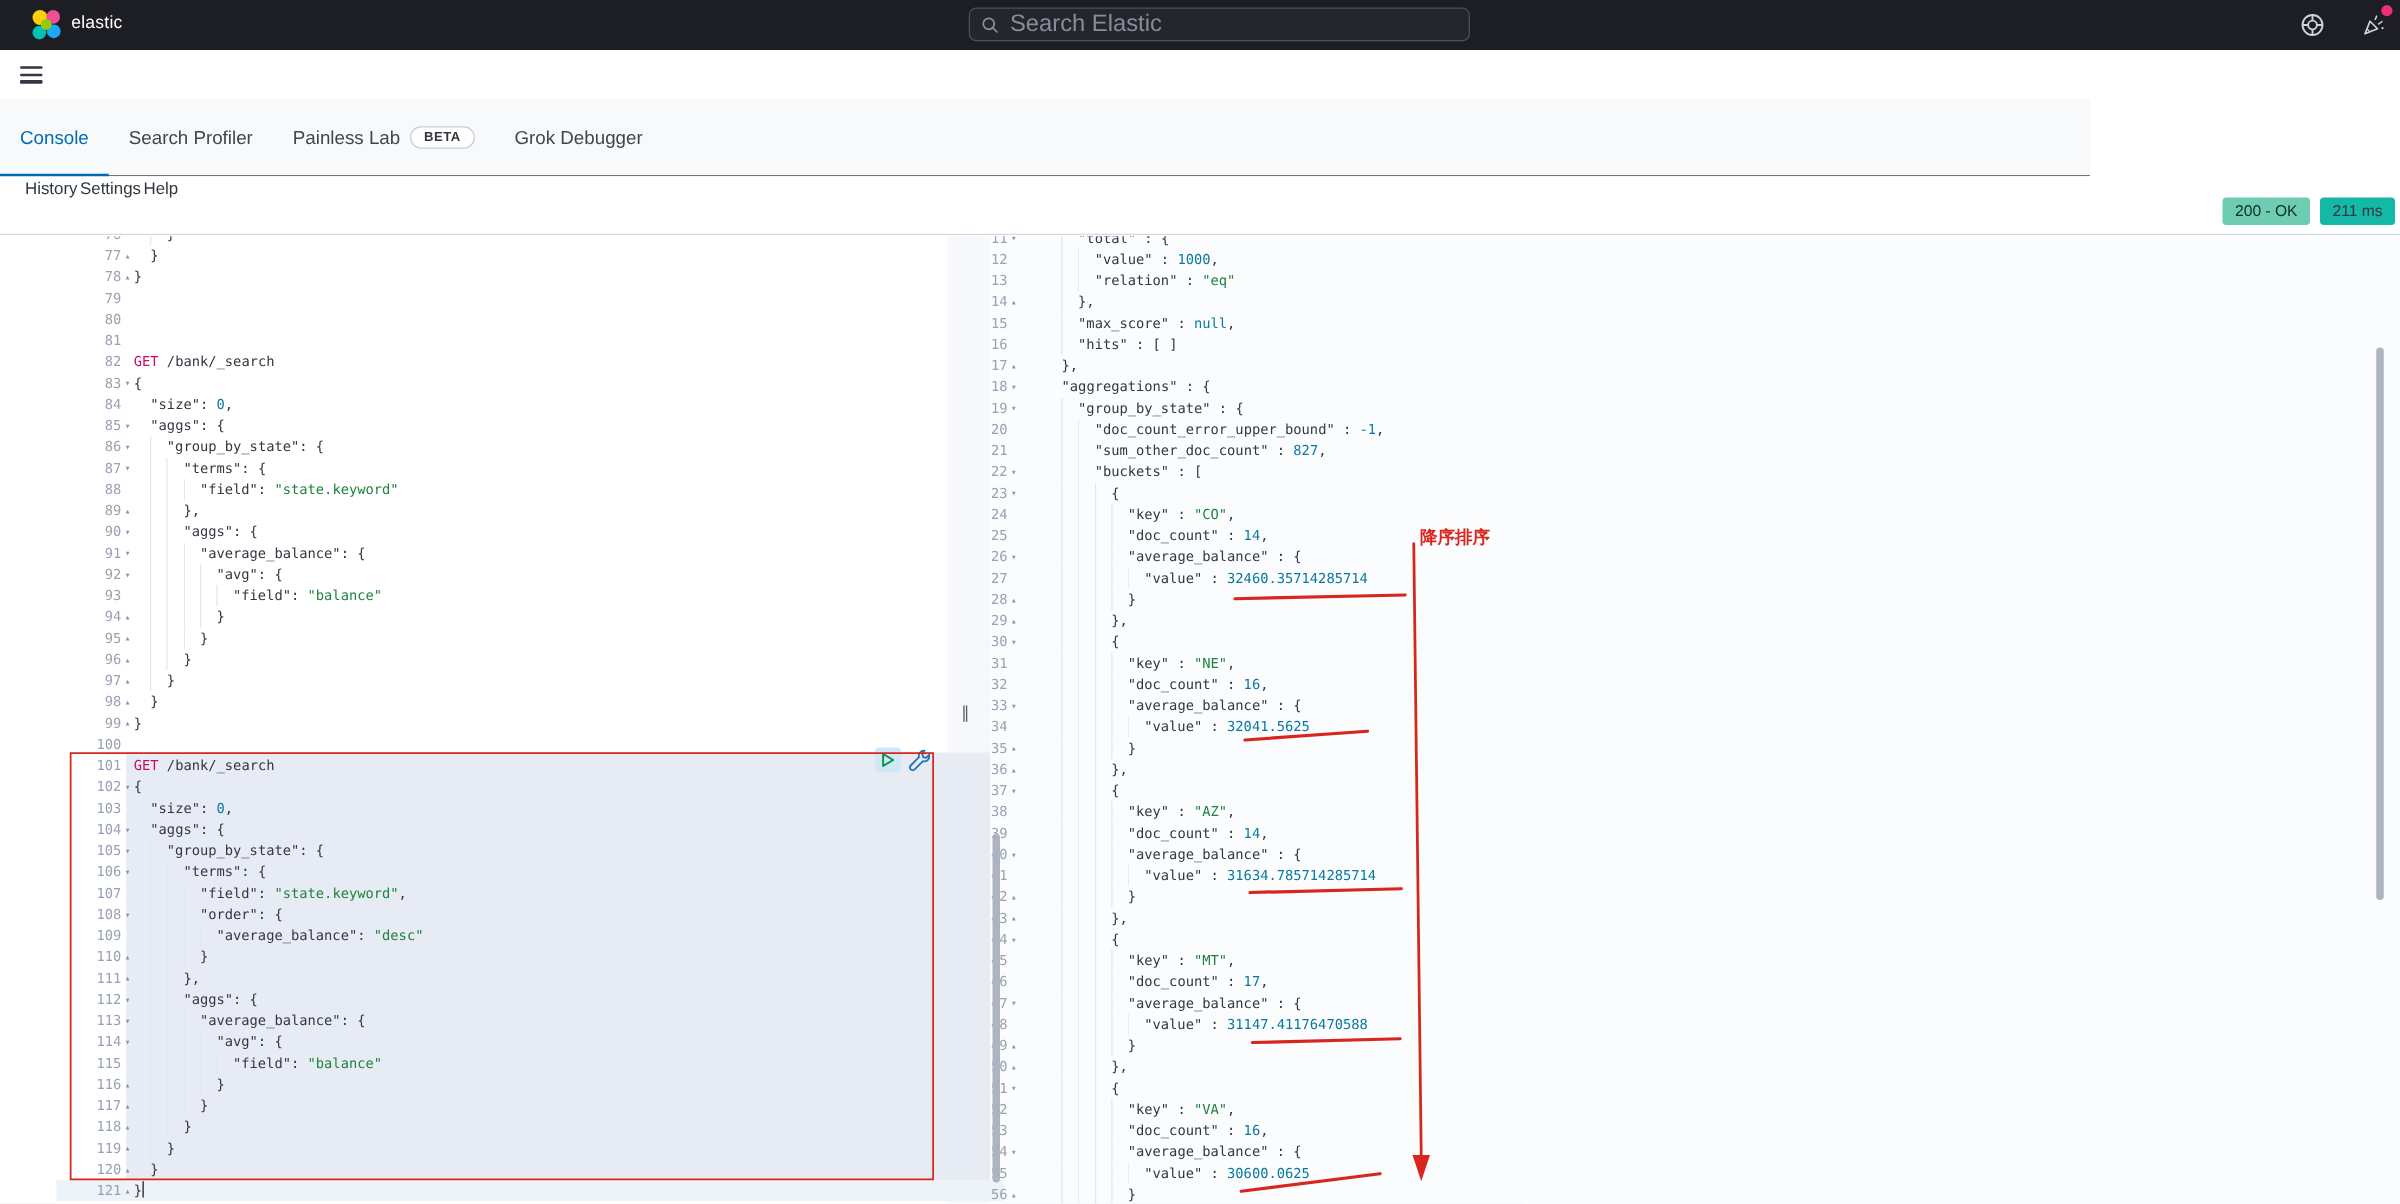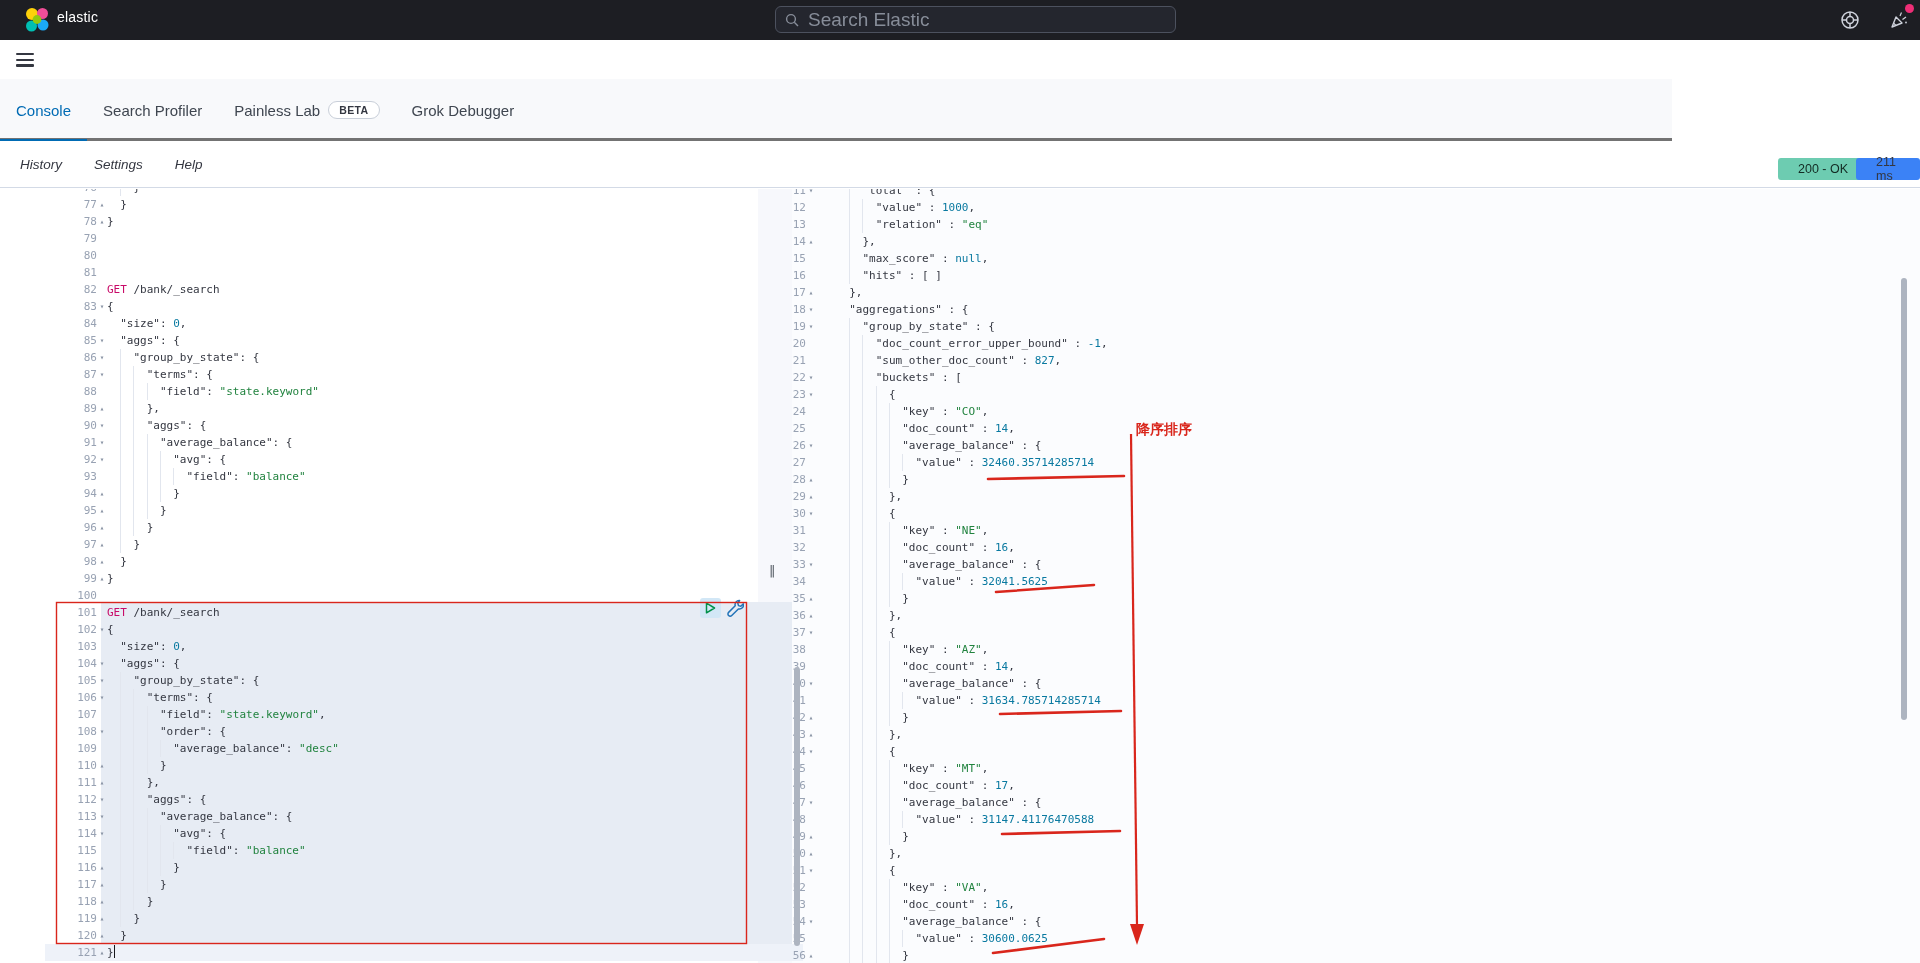--- a/index.html
+++ b/index.html
@@ -22,36 +22,36 @@
   
   .crumbbar{position:absolute;left:0;top:40px;width:1920px;height:39px;background:#fff;}
   .hamb{position:absolute;left:16px;top:13px;width:18px;height:14px;cursor:pointer;}
   .hamb i{display:block;height:2.4px;background:#343741;margin-bottom:3.2px;border-radius:1px;}
   .vsep{position:absolute;top:40px;width:1px;height:39px;background:#d3dae6;}
   .space-badge{position:absolute;left:60px;top:48px;width:23px;height:23px;border-radius:5px;background:#00bfb3;
                color:#fff;font-size:12px;font-weight:bold;display:flex;align-items:center;justify-content:center;cursor:pointer;}
   .crumb{position:absolute;left:107px;top:51px;font-size:14.5px;color:#1a1c21;}
 
   
-  .tabbar{position:absolute;left:0;top:79px;width:1672px;height:62px;background:#f8f9fb;border-bottom:3px solid #737373;box-sizing:border-box;padding-left:24px;}
+  .tabbar{position:absolute;left:0;top:79px;width:1672px;height:62px;background:#f8f9fb;border-bottom:1px solid #737373;box-sizing:border-box;padding-left:24px;}
   .tabs{position:absolute;left:0;top:0;height:62px;display:flex;}
   .tab{padding:0 16px;height:62px;display:flex;align-items:center;gap:8px;font-size:15px;color:#3f4650;cursor:pointer;position:relative;}
   .tab.active{color:#006bb4;}
   .tab.active:after{content:"";position:absolute;left:0;right:0;bottom:-1px;height:3px;background:#006bb4;}
   .beta-pill{border:1px solid #c9cfd9;border-radius:12px;padding:2px 10px;font-size:10.5px;font-weight:bold;
              letter-spacing:.4px;color:#343741;background:#fff;}
 
   
   .ctoolbar{position:absolute;left:0;top:141px;width:1920px;height:47px;background:#fff;border-bottom:1px solid #d3dae6;box-sizing:border-box;}
-  .cmenu{position:absolute;left:20px;top:16px;display:flex;gap:32px;font-style:italic;}
+  .cmenu{position:absolute;left:20px;top:2px;display:flex;gap:2px;}
   .cmenu span{font-size:13.5px;color:#343741;cursor:pointer;}
   .badge{position:absolute;top:158px;height:22px;border-radius:3px;font-size:12.5px;display:flex;align-items:center;
-         padding:0 20px;box-sizing:border-box;}
+         padding:0 10px;box-sizing:border-box;}
   .badge.ok{left:1778px;background:#6dccb1;color:#132b23;font-weight:500;}
-  .badge.ms{left:1856px;background:#3b82f6;color:#343741;}
+  .badge.ms{left:1856px;background:#14b8a6;color:#343741;}
 
   
   .pane{position:absolute;top:189px;bottom:0;overflow:hidden;}
   .pane.left{left:0;width:758px;background:#fff;margin-left:45px;}
   .pane.right{left:792px;width:1128px;background:#fbfcfe;}
   .code{position:relative;z-index:2;}
   .pane.left .code{margin-top:-10px;}
   .pane.right .code{margin-top:-7px;}
   .cl{height:17px;display:flex;white-space:pre;font-family:"DejaVu Sans Mono",monospace;font-size:11px;line-height:17px;}
   .g{flex:none;}

